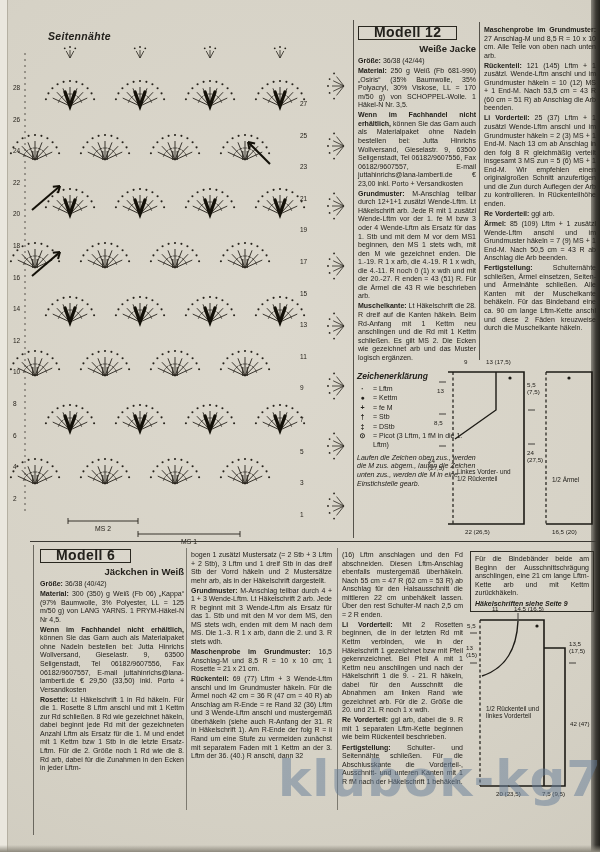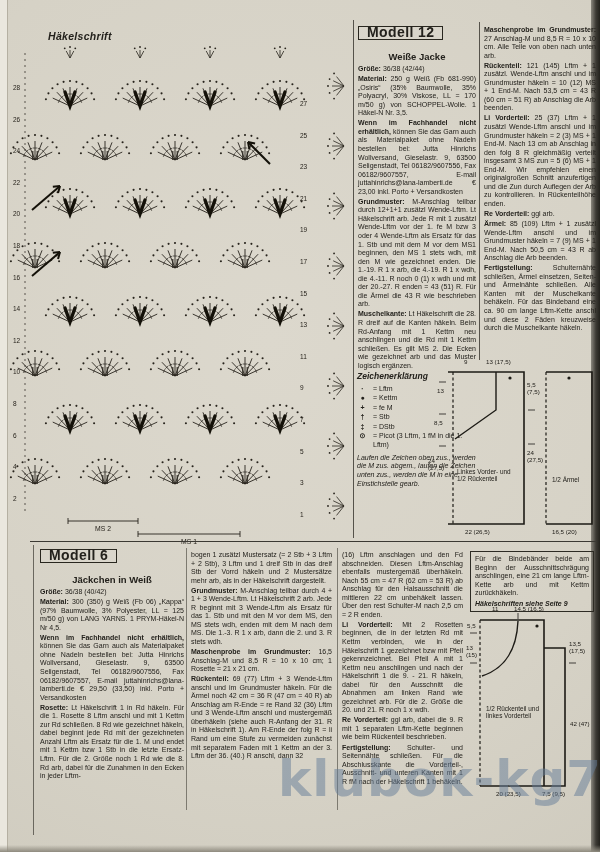--- a/index.html
+++ b/index.html
@@ -10,22 +10,22 @@
   .edge-right{position:absolute;right:0;top:0;width:9px;height:100%;background:linear-gradient(to right,#8a877e,#3c3a34 55%,#22211c);}
   .edge-bottom{position:absolute;left:0;bottom:0;width:100%;height:7px;background:linear-gradient(to bottom,rgba(90,88,80,0),#8e8a7e);}
   .vrule{position:absolute;width:1px;background:#55524a;}
   .hrule{position:absolute;height:1px;background:#3b3933;}
   .chart-title{position:absolute;left:48px;top:30px;font-size:10.5px;font-weight:bold;font-style:italic;letter-spacing:.3px;}
   #chart-svg{position:absolute;left:8px;top:14px;}
   svg text{font-family:"Liberation Sans",sans-serif;}
   .col{position:absolute;font-size:7px;line-height:8.55px;text-align:justify;}
   .para{margin:0 0 1.5px 0;}
   .para b{font-weight:bold;}
-  .m-title{font-size:14px;font-weight:bold;display:inline-block;border:1.5px solid #29271f;padding:1px 8px 2px;letter-spacing:.4px;background:rgba(255,255,255,0.06);}
-  .m-sub{font-size:9.5px;font-weight:bold;margin:13px 0 4px 0;text-align:center;}
+  .m-title{font-size:14px;font-weight:bold;display:inline-block;border:1.5px solid #29271f;padding:1px 15px 2px;letter-spacing:.4px;background:rgba(255,255,255,0.06);}
+  .m-sub{font-size:9.5px;font-weight:bold;margin:5px 0 4px 0;text-align:right;}
   .legend{position:absolute;left:357px;top:371px;width:119px;}
   .lg-title{font-size:8.5px;font-weight:bold;font-style:italic;margin-bottom:3px;}
   .lg-row{display:flex;gap:5px;font-size:7px;line-height:9.4px;}
   .lg-sym{width:11px;text-align:center;font-weight:bold;}
   .lg-lab{flex:1;}
   .lg-note{font-size:7px;line-height:8.6px;font-style:italic;margin-top:4px;text-align:left;}
   .schem{position:absolute;}
   .schem .lbl{position:absolute;font-size:6.2px;line-height:6.8px;}
   .schem .piece{font-size:6.4px;line-height:7.2px;}
   .box4{border:1px solid #2d2b24;padding:3px 4px;}
@@ -1111,21 +1111,21 @@
       <text x="5" y="486.8" font-size="6.5" fill="#27231c" text-anchor="start">2</text>
       <line x1="60" y1="507" x2="130" y2="507" stroke="#27231c" stroke-width="0.9"></line>
       <line x1="60" y1="504" x2="60" y2="510" stroke="#27231c" stroke-width="0.9"></line>
       <line x1="130" y1="504" x2="130" y2="510" stroke="#27231c" stroke-width="0.9"></line>
       <text x="95" y="517" font-size="6.8" fill="#27231c" text-anchor="middle">MS 2</text>
       <line x1="130" y1="520" x2="232" y2="520" stroke="#27231c" stroke-width="0.9"></line>
       <line x1="130" y1="517" x2="130" y2="523" stroke="#27231c" stroke-width="0.9"></line>
       <line x1="232" y1="517" x2="232" y2="523" stroke="#27231c" stroke-width="0.9"></line>
       <text x="181" y="530" font-size="6.8" fill="#27231c" text-anchor="middle">MS 1</text>
     </svg>
-  <div class="chart-title">Häkelschrift</div>
+  <div class="chart-title">Seitennähte</div>
 
   <div class="vrule" style="left:353px;top:20px;height:518px;"></div>
   <div class="vrule" style="left:479px;top:22px;height:338px;"></div>
   <div class="hrule" style="left:30px;top:541px;width:566px;"></div>
   <div class="vrule" style="left:33px;top:545px;height:290px;background:#6a675e;"></div>
   <div class="vrule" style="left:186px;top:548px;height:262px;background:#7d7a70;"></div>
   <div class="vrule" style="left:337px;top:548px;height:262px;background:#7d7a70;"></div>
 
   <div class="col" style="left:358px;top:26px;width:118px;">
     <div class="m-title">Modell 12</div>

